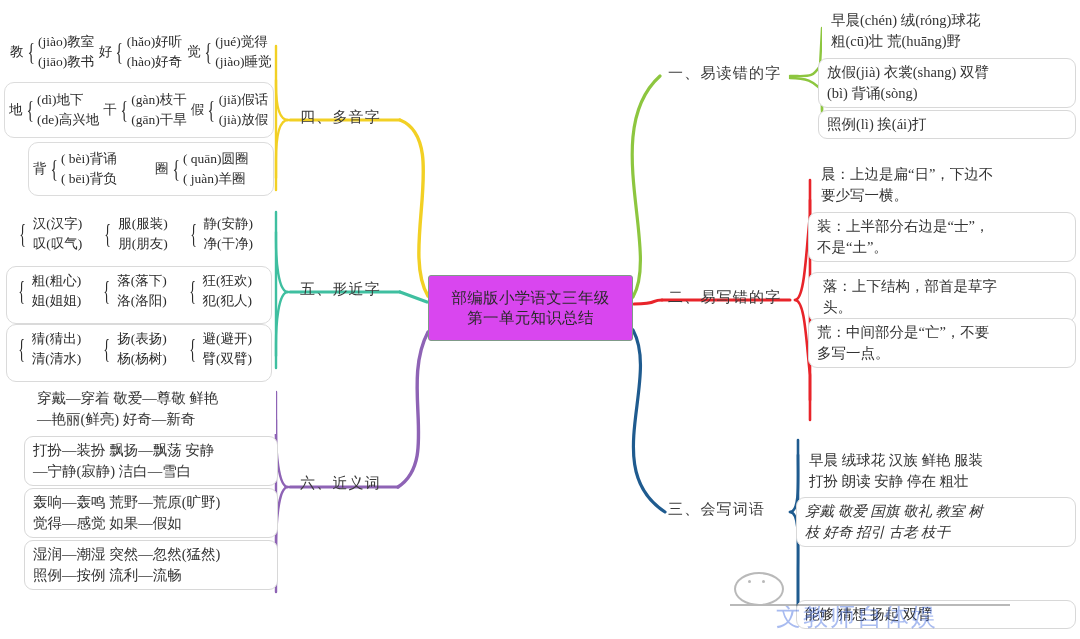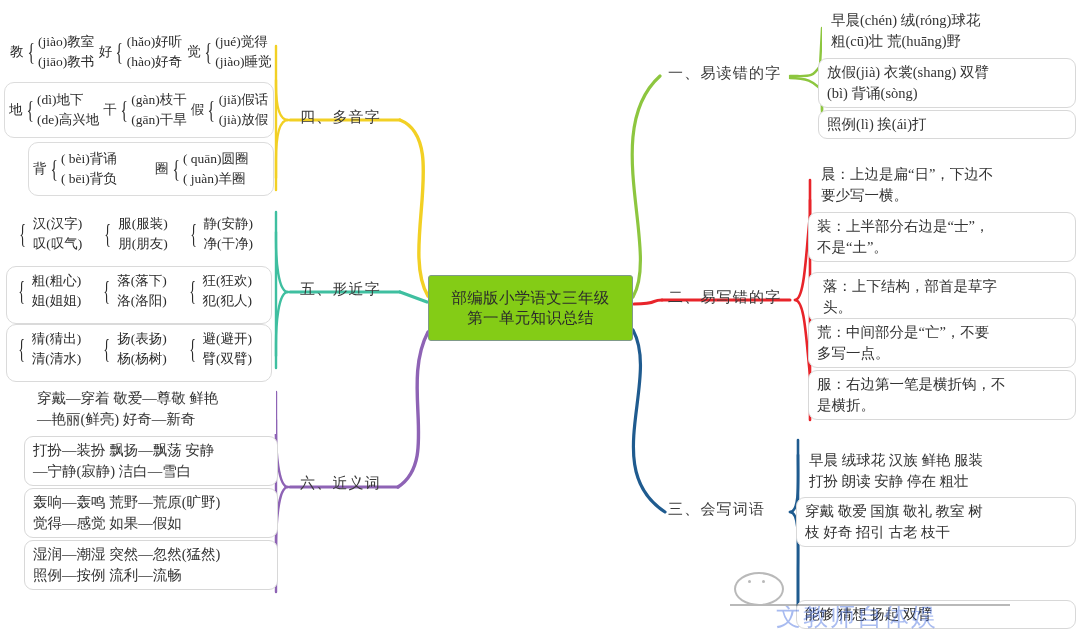--- a/index.html
+++ b/index.html
@@ -14,21 +14,21 @@
   #canvas{position:absolute;left:0;top:0;width:1080px;height:639px;}
   svg.links{position:absolute;left:0;top:0;width:1080px;height:639px;pointer-events:none;}
 
   .node{position:absolute;box-sizing:border-box;}
 
   
   #center-node{
     left:428px;top:275px;width:205px;height:66px;
     border:1.4px solid #7f9a88;
     border-radius:3px;
-    background:#84cc16;
+    background:#d946ef;
     display:flex;align-items:center;justify-content:center;
     text-align:center;
     line-height:1.28;
     font-size:15.5px;
     letter-spacing:0.3px;
     z-index:6;
   }
   #center-node .ctext{display:block;}
 
   
@@ -183,27 +183,25 @@
 
   <div class="branch-label" style="left:668px;top:288px;">二、易写错的字</div>
   <div class="leaf" style="left:812px;top:160px;width:264px;">晨：上边是扁“日”，下边不
 要少写一横。</div>
   <div class="leaf boxed" style="left:808px;top:212px;width:268px;">装：上半部分右边是“士”，
 不是“土”。</div>
   <div class="leaf boxed" style="left:808px;top:272px;width:268px;padding-left:14px;">落：上下结构，部首是草字
 头。</div>
   <div class="leaf boxed" style="left:808px;top:318px;width:268px;">荒：中间部分是“亡”，不要
 多写一点。</div>
-  <div class="leaf boxed" style="left:808px;top:370px;width:268px;">服：右边第一笔是横折钩，不
-是横折。</div>
 
   <div class="branch-label" style="left:668px;top:500px;">三、会写词语</div>
   <div class="leaf" style="left:800px;top:446px;width:276px;">早晨 绒球花 汉族 鲜艳 服装
 打扮 朗读 安静 停在 粗壮</div>
-  <div class="leaf boxed" style="left:796px;top:497px;width:280px;">穿戴 敬爱 国旗 敬礼 教室 树
+  <div class="leaf boxed" style="left:796px;top:497px;width:280px;font-style:italic;">穿戴 敬爱 国旗 敬礼 教室 树
 枝 好奇 招引 古老 枝干</div>
   <div class="leaf boxed" style="left:796px;top:600px;width:280px;">能够 猜想 扬起 双臂</div>
 
   <div class="branch-label" style="left:300px;top:108px;">四、多音字</div>
 
   <div class="grid3" style="left:6px;top:24px;width:266px;height:56px;">
     <div class="cell">
       <span class="head">教</span>
       <span class="brace">{</span>
       <span class="pair">

